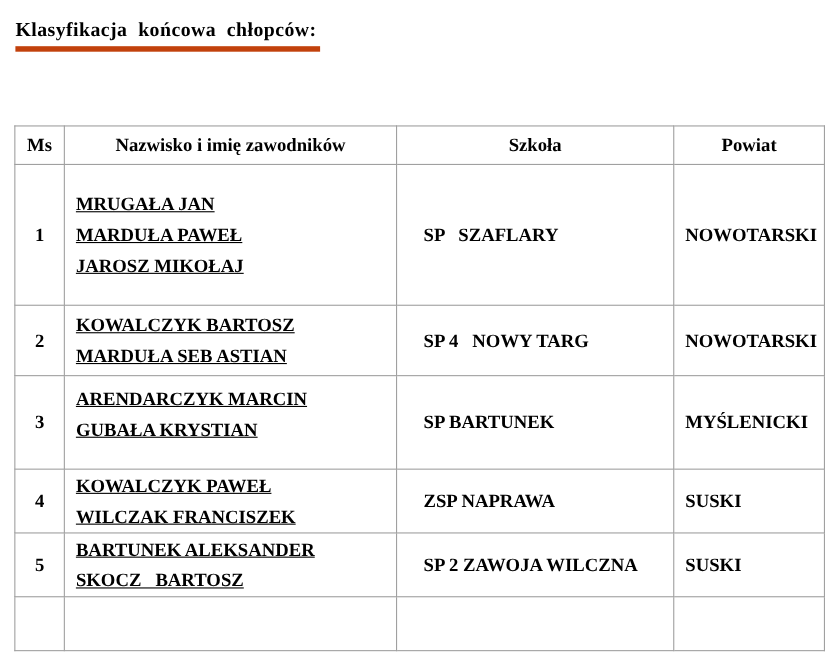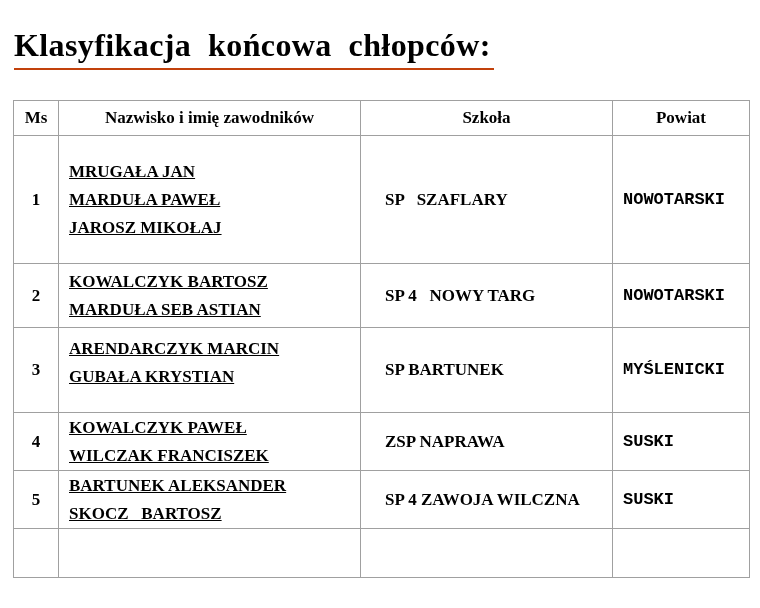--- a/index.html
+++ b/index.html
@@ -10,31 +10,31 @@
     color: #000000;
     font-family: "Liberation Serif", "DejaVu Serif", serif;
     font-weight: bold;
     position: relative;
     overflow: hidden;
   }
   .doc-title {
     position: absolute;
     left: 14px;
     top: 5px;
-    font-size: 32px;
+    font-size: 18px;
     line-height: 1.2;
     letter-spacing: 0.4px;
     white-space: pre;          
-    border-bottom: 2px solid #c2410c;
+    border-bottom: 5px solid #c2410c;
     padding: 0 3px 3px 0;
   }
   table.results {
     position: absolute;
     left: 13px;
-    top: 100px;
+    top: 114px;
     width: 736px;
     border-collapse: collapse;
     table-layout: fixed;
   }
   .results th, .results td {
     border: 1px solid #a0a0a0;
     vertical-align: middle;
     font-size: 17px;
     font-weight: bold;
     padding: 0;
@@ -42,21 +42,20 @@
   }
   .results th { text-align: center; height: 34px; }
   td.cell-ms { text-align: center; }
   td.cell-names { padding-left: 10px; line-height: 28px; }
   td.cell-names .name-line { white-space: pre-wrap; text-decoration: underline; }
   td.cell-school { padding-left: 24px; white-space: pre-wrap; line-height: 28px; }
   td.cell-powiat {
     padding-left: 10px;
     line-height: 28px;
     word-break: break-all;     
-    font-family: Liberation Mono, monospace;
   }
   tr.row-1 { height: 128px; }
   tr.row-2 { height: 64px; }
   tr.row-3 { height: 85px; }
   tr.row-4 { height: 58px; }
   tr.row-5 { height: 58px; }
   tr.row-6 { height: 49px; }
   tr.row-3 td.cell-names { padding-bottom: 14px; } 
 </style>
 </head>
@@ -116,21 +115,21 @@
       </td>
       <td class="cell-school">ZSP NAPRAWA</td>
       <td class="cell-powiat">SUSKI</td>
     </tr>
     <tr class="row-5">
       <td class="cell-ms">5</td>
       <td class="cell-names">
         <div class="name-line">BARTUNEK ALEKSANDER</div>
         <div class="name-line">SKOCZ   BARTOSZ</div>
       </td>
-      <td class="cell-school">SP 4 ZAWOJA WILCZNA</td>
+      <td class="cell-school">SP 2 ZAWOJA WILCZNA</td>
       <td class="cell-powiat">SUSKI</td>
     </tr>
     <tr class="row-6">
       <td class="cell-ms"></td>
       <td class="cell-names"></td>
       <td class="cell-school"></td>
       <td class="cell-powiat"></td>
     </tr>
   </tbody>
 </table>

